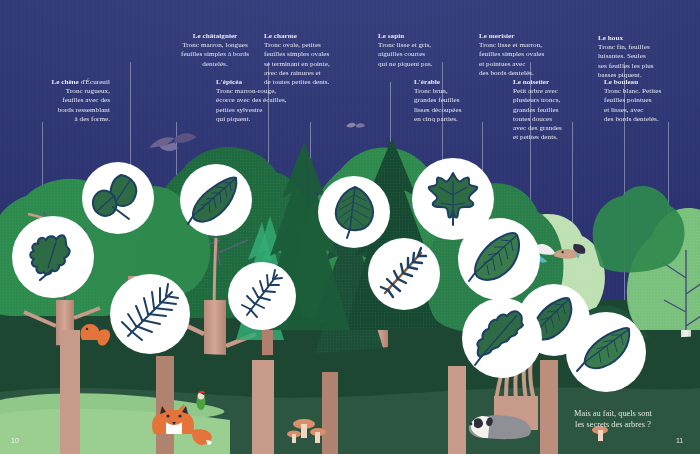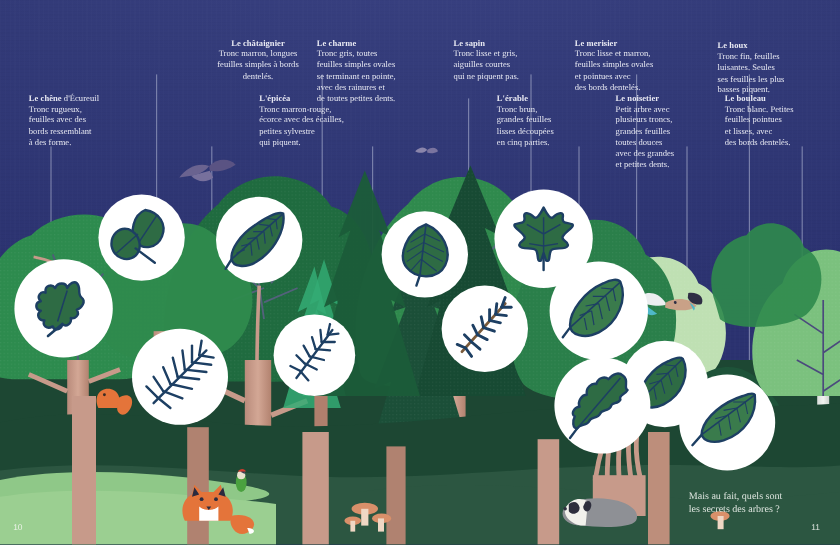--- a/index.html
+++ b/index.html
@@ -25,21 +25,21 @@
 
   
   .leader{position:absolute;width:1px;background:rgba(222,226,242,.42);}
 
   
   .medallion{position:absolute;background:#fff;border-radius:50%;
      display:flex;align-items:center;justify-content:center;}
   .medallion svg{display:block;}
 
   
-  .closing{position:absolute;color:#dfe6e0;font-size:8.4px;line-height:11px;}
+  .closing{position:absolute;color:#dfe6e0;font-size:8.4px;line-height:11px;text-align:center;}
   .pageno{position:absolute;font-size:7px;color:#dfe6e0;font-family:"Liberation Sans",sans-serif;}
   .pageno.left{color:#eef4ea;}
 </style>
 </head>
 <body>
 
 <div id="page">
 
   <div class="sky"></div>
   <div class="sky-grain"></div>
@@ -437,21 +437,21 @@
           <path d="M32,25 L34,37"></path>
           <path d="M24,31 L26,42"></path>
         <path d="M46,14 L36,14"></path>
           <path d="M39,19 L28,21"></path>
           <path d="M32,25 L21,28"></path>
       </g>
       <path d="M10,41 L2,50" stroke="#1d3f63" stroke-width="2" stroke-linecap="round"></path>
     </svg>
   </div>
 
-  <div class="note" style="left:24px;top:78px;width:96px;">
+  <div class="note" style="left:14px;top:78px;width:96px;text-align:right;">
     <p><span class="ttl">Le chêne</span><span> d'Écureuil</span></p>
     <p>Tronc rugueux,</p>
     <p>feuilles avec des</p>
     <p>bords ressemblant</p>
     <p>à des forme.</p>
   </div>
 
 
 
   <div class="note" style="left:161px;top:32px;width:108px;text-align:center;">
@@ -464,21 +464,21 @@
   <div class="note" style="left:216px;top:78px;width:104px;">
     <p><span class="ttl">L'épicéa</span></p>
     <p>Tronc marron-rouge,</p>
     <p>écorce avec des écailles,</p>
     <p>petites sylvestre</p>
     <p>qui piquent.</p>
   </div>
 
   <div class="note" style="left:264px;top:32px;width:112px;">
     <p><span class="ttl">Le charme</span></p>
-    <p>Tronc gris, toutes</p>
+    <p>Tronc ovale, petites</p>
     <p>feuilles simples ovales</p>
     <p>se terminant en pointe,</p>
     <p>avec des rainures et</p>
     <p>de toutes petites dents.</p>
   </div>
 
   <div class="note" style="left:378px;top:32px;width:100px;">
     <p><span class="ttl">Le sapin</span></p>
     <p>Tronc lisse et gris,</p>
     <p>aiguilles courtes</p>

